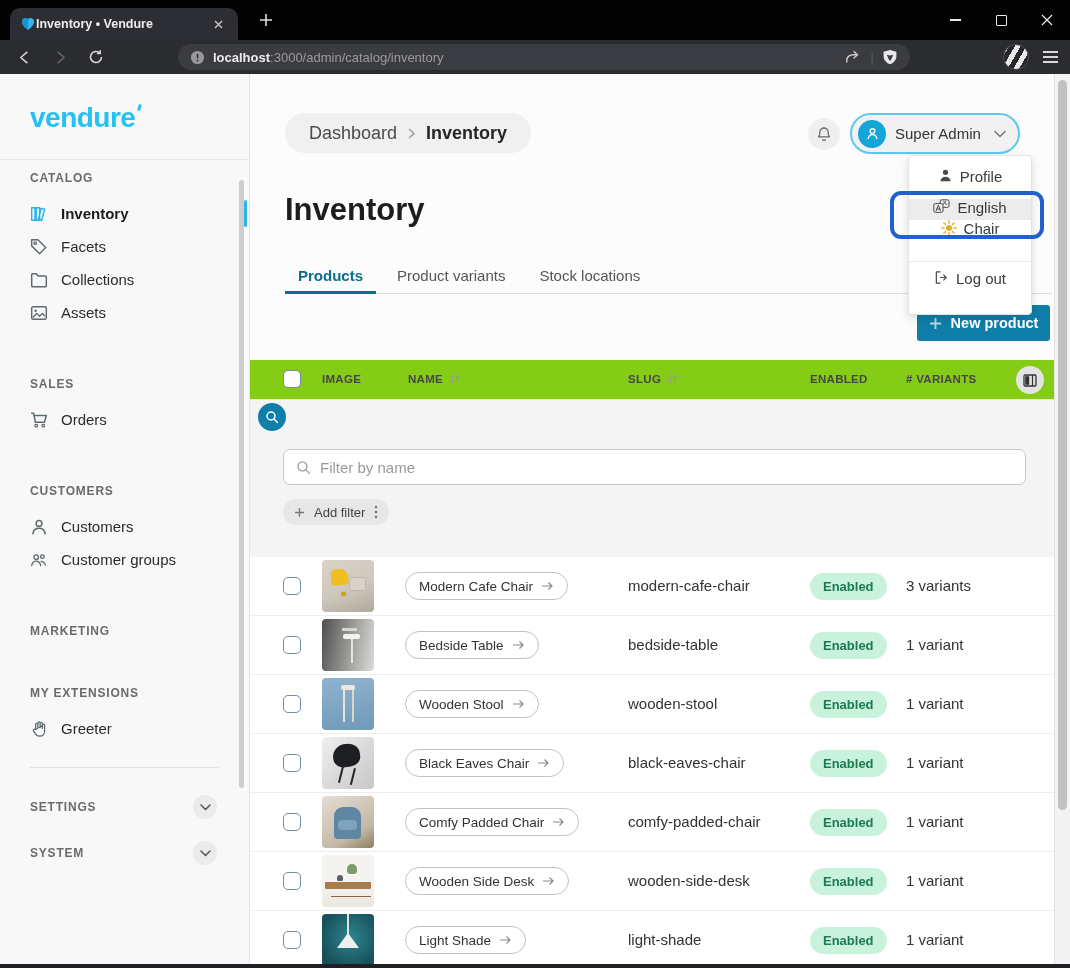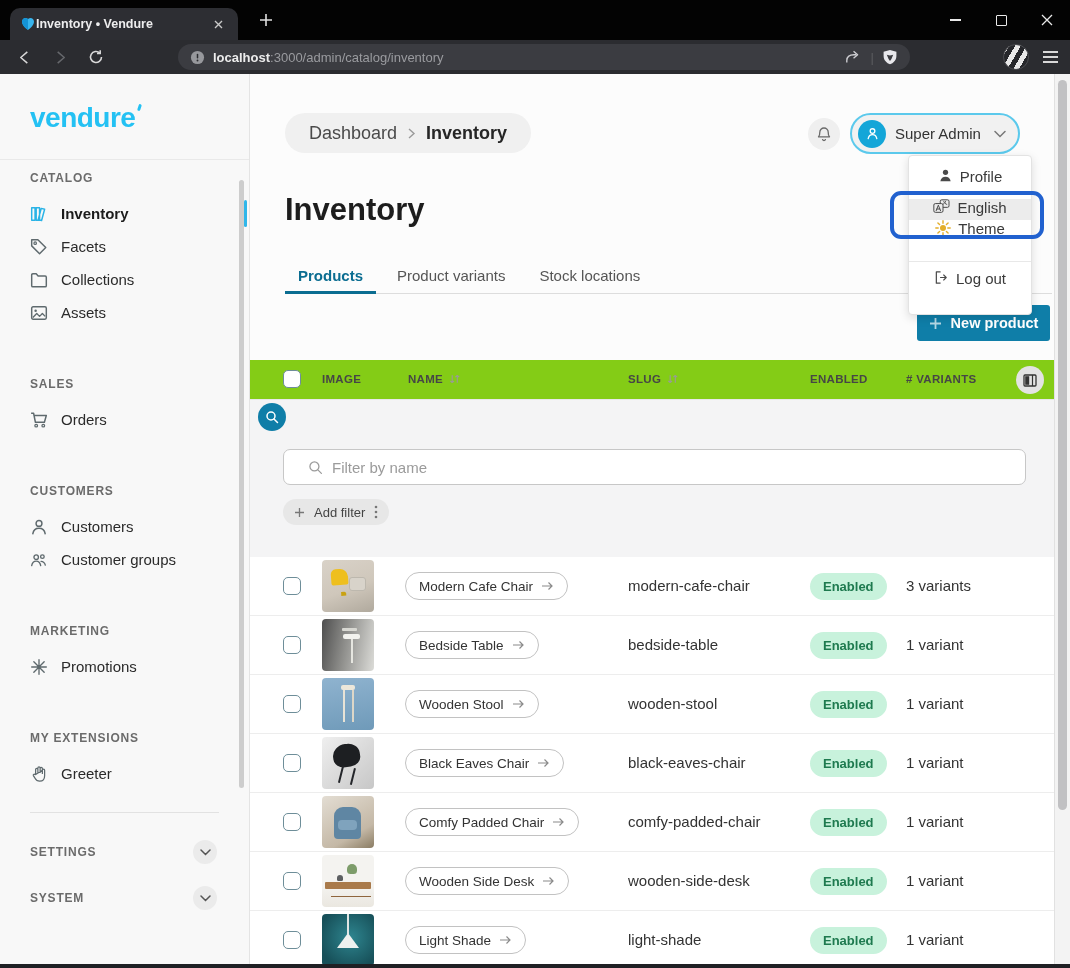--- a/index.html
+++ b/index.html
@@ -80,21 +80,21 @@
 
   .thead { position:absolute; left:0; right:0; top:286px; height:40px; background:#84cc16; border-bottom:1px solid #e8e8e8; z-index:2; }
   .th { position:absolute; top:13px; font-size:11.5px; font-weight:700; color:#464646; letter-spacing:0.3px; display:flex; gap:5px; align-items:center; }
   .cb { width:18px; height:18px; border:1.5px solid #6e8e99; border-radius:5px; background:#fff; cursor:pointer; }
   .thead .cb { position:absolute; left:33px; top:10px; }
   .col-btn { position:absolute; left:766px; top:6px; width:28px; height:28px; border-radius:50%; background:#e3e3e3; display:flex; align-items:center; justify-content:center; cursor:pointer; }
 
   .search-fab { position:absolute; left:8px; top:329px; width:28px; height:28px; border-radius:50%; background:#0f7ea8; display:flex; align-items:center; justify-content:center; z-index:7; cursor:pointer; }
 
   .filter-band { position:absolute; left:0; right:0; top:326px; height:157px; background:#f4f4f5; }
-  .filter-input { position:absolute; left:33px; top:49px; width:743px; height:36px; background:#fff; border:1px solid #c7c7c7; border-radius:7px; display:flex; align-items:center; gap:9px; padding:0 24px; }
+  .filter-input { position:absolute; left:33px; top:49px; width:743px; height:36px; background:#fff; border:1px solid #c7c7c7; border-radius:7px; display:flex; align-items:center; gap:9px; padding:0 12px; }
   .filter-input input { border:none; outline:none; flex:1; font-size:15px; color:#333; font-family:inherit; background:transparent; }
   .filter-input input::placeholder { color:#9b9b9b; }
   .add-filter { position:absolute; left:33px; top:99px; height:26px; background:#e7e7e7; border:none; border-radius:13px; display:flex; align-items:center; gap:9px; padding:0 11px; font-size:13px; color:#444; cursor:pointer; font-family:inherit; }
 
   .tbody { position:absolute; left:0; right:0; top:483px; bottom:0; background:#fff; }
   .trow { position:relative; height:59px; border-bottom:1px solid #ededed; background:#fff; }
   .trow .cb { position:absolute; left:33px; top:20px; }
   .thumb { position:absolute; left:72px; top:3px; width:52px; height:52px; border-radius:4px; overflow:hidden; }
   .name-pill { position:absolute; left:155px; top:15px; height:28px; background:#fff; border:1px solid #c2c2c2; border-radius:14px; display:flex; align-items:center; gap:8px; padding:0 13px; font-size:13.5px; color:#333; cursor:pointer; font-family:inherit; white-space:nowrap; }
   .slug { position:absolute; left:378px; top:20px; font-size:15px; color:#333; }
@@ -260,26 +260,20 @@
       <div class="side-item">
         <svg width="18" height="18" viewBox="0 0 16 16">
             <circle cx="5.5" cy="5.5" r="2" fill="none" stroke="#5f6a6e" stroke-width="1.2"></circle>
             <circle cx="11" cy="5" r="1.6" fill="none" stroke="#5f6a6e" stroke-width="1.2"></circle>
             <path d="M1.5 13c.5-2.6 2-4 4-4s3.5 1.4 4 4M9.8 9.2c1.9.1 3.3 1.3 3.8 3.3" fill="none" stroke="#5f6a6e" stroke-width="1.2" stroke-linecap="round"></path>
           </svg>
         <span>Customer groups</span>
       </div>
 
       <div class="sec-title sec-gap">MARKETING</div>
-      <div class="side-item">
-        <svg width="18" height="18" viewBox="0 0 16 16">
-            <path d="M8 1.5v13M1.5 8h13M3.4 3.4l9.2 9.2M12.6 3.4l-9.2 9.2" stroke="#5f6a6e" stroke-width="1.2" stroke-linecap="round"></path>
-          </svg>
-        <span>Promotions</span>
-      </div>
 
       <div class="sec-title sec-gap">MY EXTENSIONS</div>
       <div class="side-item">
         <svg width="18" height="18" viewBox="0 0 16 16">
             <path d="M5 8.5V4a1 1 0 0 1 2 0v3.5M7 7V2.6a1 1 0 0 1 2 0V7m0-3.8a1 1 0 0 1 2 0V8m0-3.4a1 1 0 0 1 2 0v4.9c0 2.9-1.6 4.9-4.4 4.9-2.3 0-3.3-1-4.3-2.9L3 9.4c-.4-.8.6-1.6 1.3-1L5 8.5z" fill="none" stroke="#5f6a6e" stroke-width="1.1" stroke-linejoin="round"></path>
           </svg>
         <span>Greeter</span>
       </div>
 
       <div class="side-divider"></div>
@@ -349,21 +343,21 @@
             <rect x="0.8" y="5.5" width="11" height="10.5" rx="1.8" fill="#ececec" stroke="#4a4a4a" stroke-width="1.2"></rect>
             <path d="M3.6 14L6.2 7.4 8.8 14M4.5 12h3.5" fill="none" stroke="#4a4a4a" stroke-width="1.2" stroke-linecap="round"></path>
           </svg>
         <span>English</span>
       </div>
       <div class="menu-item">
         <svg width="16" height="16" viewBox="0 0 16 16">
             <circle cx="8" cy="8" r="3" fill="#e3ae2a"></circle>
             <path d="M8 .8v2.4M8 12.8v2.4M.8 8h2.4M12.8 8h2.4M2.9 2.9l1.7 1.7M11.4 11.4l1.7 1.7M13.1 2.9l-1.7 1.7M4.6 11.4l-1.7 1.7" stroke="#e3ae2a" stroke-width="1.4" stroke-linecap="round"></path>
           </svg>
-        <span>Theme</span>
+        <span>Chair</span>
       </div>
       <div class="menu-sep"></div>
       <div class="menu-item tall">
         <svg width="15" height="15" viewBox="0 0 16 16">
             <path d="M7 2H2.5v12H7" fill="none" stroke="#4a4a4a" stroke-width="1.3" stroke-linejoin="round"></path>
             <path d="M10 5l3 3-3 3M6.5 8H13" fill="none" stroke="#4a4a4a" stroke-width="1.3" stroke-linejoin="round"></path>
           </svg>
         <span>Log out</span>
       </div>
     </div>

